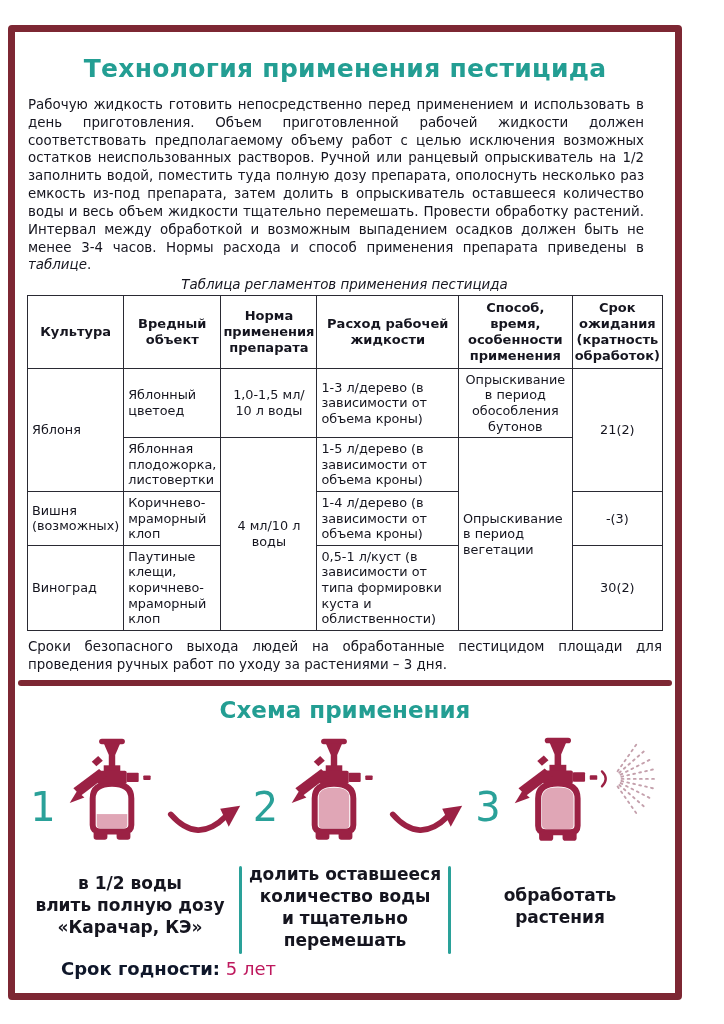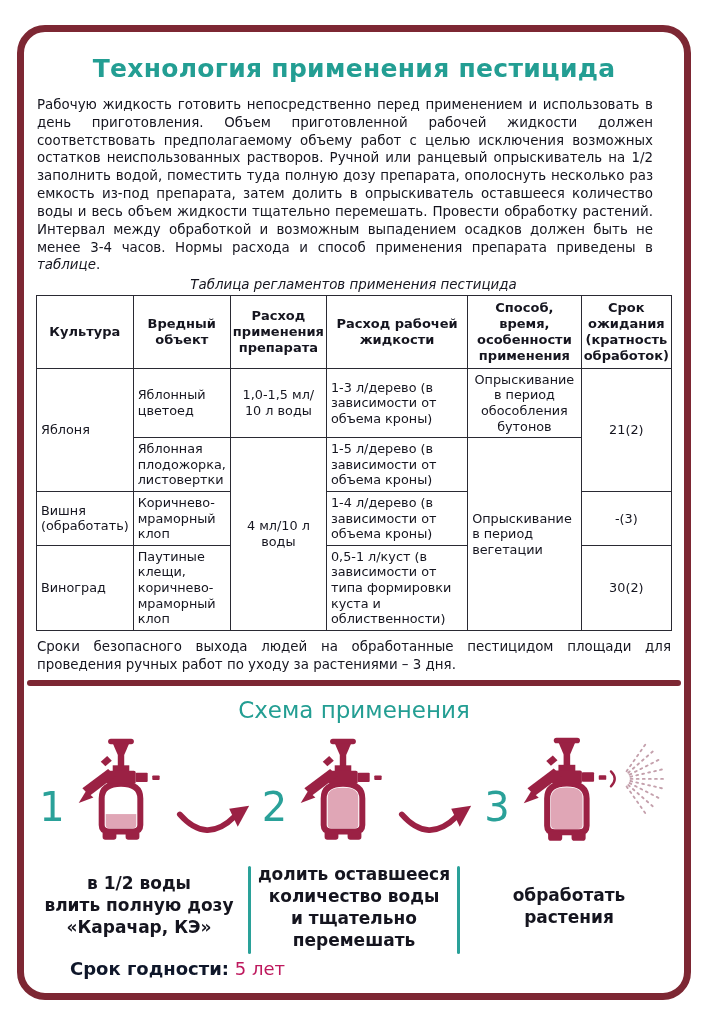--- a/index.html
+++ b/index.html
@@ -2,22 +2,22 @@
 <html lang="ru"><head>
 <meta charset="utf-8">
 <style>
   html,body{margin:0;padding:0;}
   body{
     width:724px;height:1024px;background:#ffffff;position:relative;
     font-family:"DejaVu Sans","Liberation Sans",sans-serif;color:#15151f;
     overflow:hidden;
   }
   .frame{
-    position:absolute;left:17px;top:25px;width:674px;height:975px;
-    box-sizing:border-box;border:7px solid #7d2733;border-radius:28px;
+    position:absolute;left:8px;top:25px;width:674px;height:975px;
+    box-sizing:border-box;border:7px solid #7d2733;border-radius:4px;
     background:#fff;overflow:hidden;
   }
   .content-top{padding:12px 12px 0 12px;}
   .page-title{
     color:#239e93;text-align:center;font-size:25px;font-weight:bold;
     margin:10px 0 13px 0;letter-spacing:.3px;
   }
   .intro{
     font-size:13.4px;line-height:1.33;text-align:justify;margin:0 19px 3px 1px;
   }
@@ -36,21 +36,21 @@
     text-align:center;vertical-align:middle;font-weight:bold;padding:4px 2px;font-size:13px;
   }
   table.reg td{vertical-align:middle;text-align:left;}
   table.reg td.c{text-align:center;}
   table.reg td.top{vertical-align:top;text-align:center;}
   .note{font-size:13.4px;line-height:1.35;text-align:justify;margin:7px 1px 0 1px;}
 
   .bottom{position:absolute;left:0;right:0;bottom:0;}
   .divider{height:6px;background:#7d2733;margin:0 3px;border-radius:3px;}
   .scheme-title{
-    color:#239e93;text-align:center;font-size:23px;font-weight:normal;margin:11px 0 0 0;
+    color:#239e93;text-align:center;font-size:23px;font-weight:bold;margin:11px 0 0 0;
   }
   .bottles-row{
     display:flex;align-items:flex-start;padding:6px 14px 0 14px;height:134px;
     justify-content:space-between;
   }
   .step-num{
     color:#2aa199;font-size:40px;line-height:1;margin-top:58px;width:28px;text-align:center;
     flex:0 0 auto;
   }
   .bottle-svg{width:92px;height:126px;flex:0 0 auto;}
@@ -89,21 +89,21 @@
           <col style="width:13.1%">
           <col style="width:14.2%">
         <col style="width:27.8%">
           <col style="width:19.4%">
           <col style="width:12.9%">
       </colgroup>
       <thead>
         <tr>
           <th>Культура</th>
           <th>Вредный объект</th>
-          <th>Расход применения препарата</th>
+          <th>Норма применения препарата</th>
           <th>Расход рабочей жидкости</th>
           <th>Способ, время, особенности применения</th>
           <th>Срок ожидания (кратность обработок)</th>
         </tr>
       </thead>
       <tbody>
         <tr>
           <td rowspan="2">Яблоня</td>
           <td>Яблонный цветоед</td>
           <td class="c">1,0-1,5 мл/ 10 л воды</td>
@@ -111,21 +111,21 @@
           <td class="top">Опрыскивание в период обособления бутонов</td>
           <td class="c" rowspan="2">21(2)</td>
         </tr>
         <tr>
           <td>Яблонная плодожорка, листовертки</td>
           <td class="c" rowspan="3">4 мл/10 л воды</td>
           <td>1-5 л/дерево (в зависимости от объема кроны)</td>
           <td rowspan="3">Опрыскивание в период вегетации</td>
         </tr>
         <tr>
-          <td>Вишня (обработать)</td>
+          <td>Вишня (возможных)</td>
           <td>Коричнево-мраморный клоп</td>
           <td>1-4 л/дерево (в зависимости от объема кроны)</td>
           <td class="c">-(3)</td>
         </tr>
         <tr>
           <td>Виноград</td>
           <td>Паутиные клещи, коричнево-мраморный клоп</td>
           <td>0,5-1 л/куст (в зависимости от типа формировки куста и облиственности)</td>
           <td class="c">30(2)</td>
         </tr>

